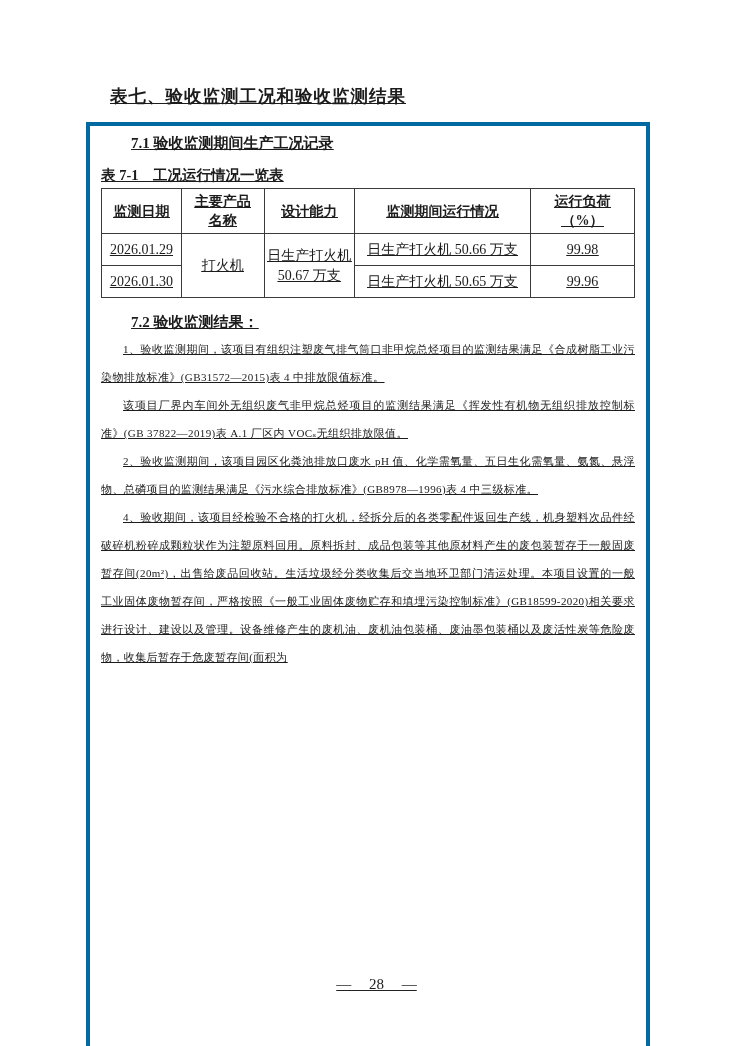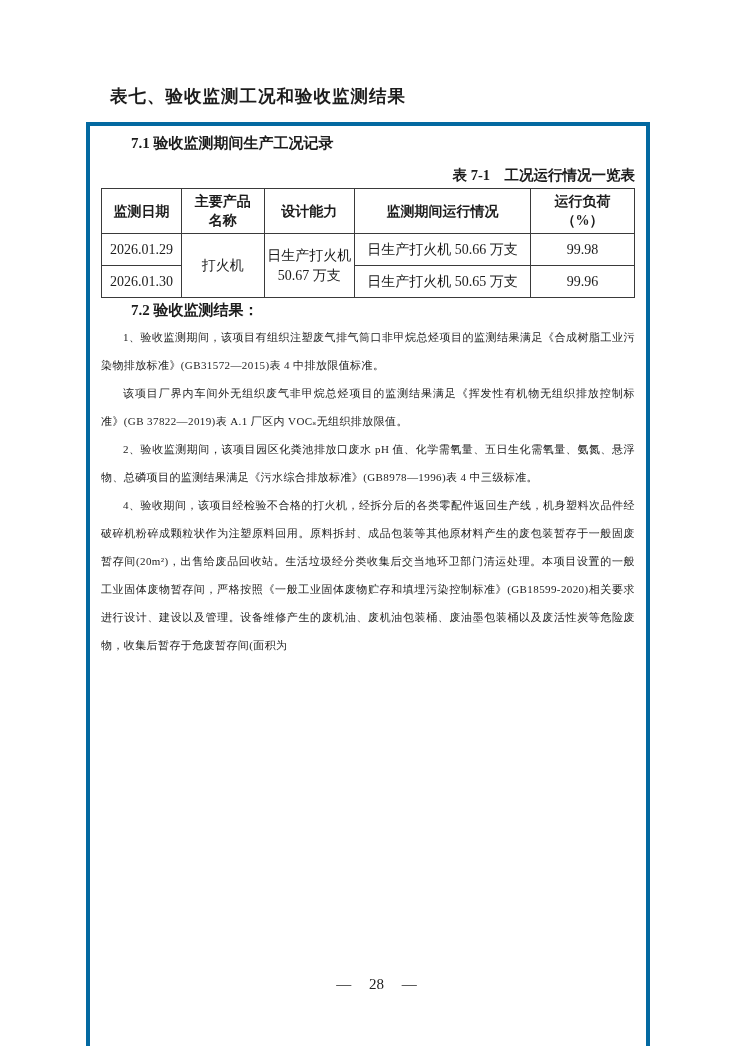--- a/index.html
+++ b/index.html
@@ -1,15 +1,15 @@
 <!DOCTYPE html>
 <html lang="zh"><head>
 <meta charset="utf-8">
 <style>
-  * { margin: 0; padding: 0; box-sizing: border-box; }
+  * { margin: 0; padding: 0; box-sizing: border-box; text-decoration: underline; }
   html, body { background: #ffffff; }
   body {
     width: 740px; height: 1046px;
     position: relative;
     font-family: "Liberation Serif", "DejaVu Serif", serif;
     color: #1c1c1c;
     overflow: hidden;
   }
   .page { position: absolute; inset: 0; background: #ffffff; }
 
@@ -29,40 +29,40 @@
     padding: 5px 11px 10px 11px;
     overflow: hidden;
   }
 
   .sec-heading {
     font-size: 15px;
     font-weight: bold;
     line-height: 25px;
     text-indent: 2em;
   }
-  .sec-heading.h72 { margin-top: 0; }
+  .sec-heading.h72 { margin-top: 12px; }
 
   .body-par {
     font-size: 14.5px;
     line-height: 27px;
     text-align: justify;
     text-indent: 2em;
     letter-spacing: 0.4px;
   }
   .par-72 {
     font-size: 11px;
     line-height: 28px;
     text-align: justify;
     text-indent: 2em;
     letter-spacing: 0.4px;
   }
 
   .tbl-caption {
     margin-top: 9px;
-    text-align: right;
+    text-align: left;
     font-weight: bold;
     font-size: 14.5px;
     line-height: 20px;
   }
 
   table.cond-table {
     width: 100%;
     margin-top: 3px;
     border-collapse: collapse;
     table-layout: fixed;

